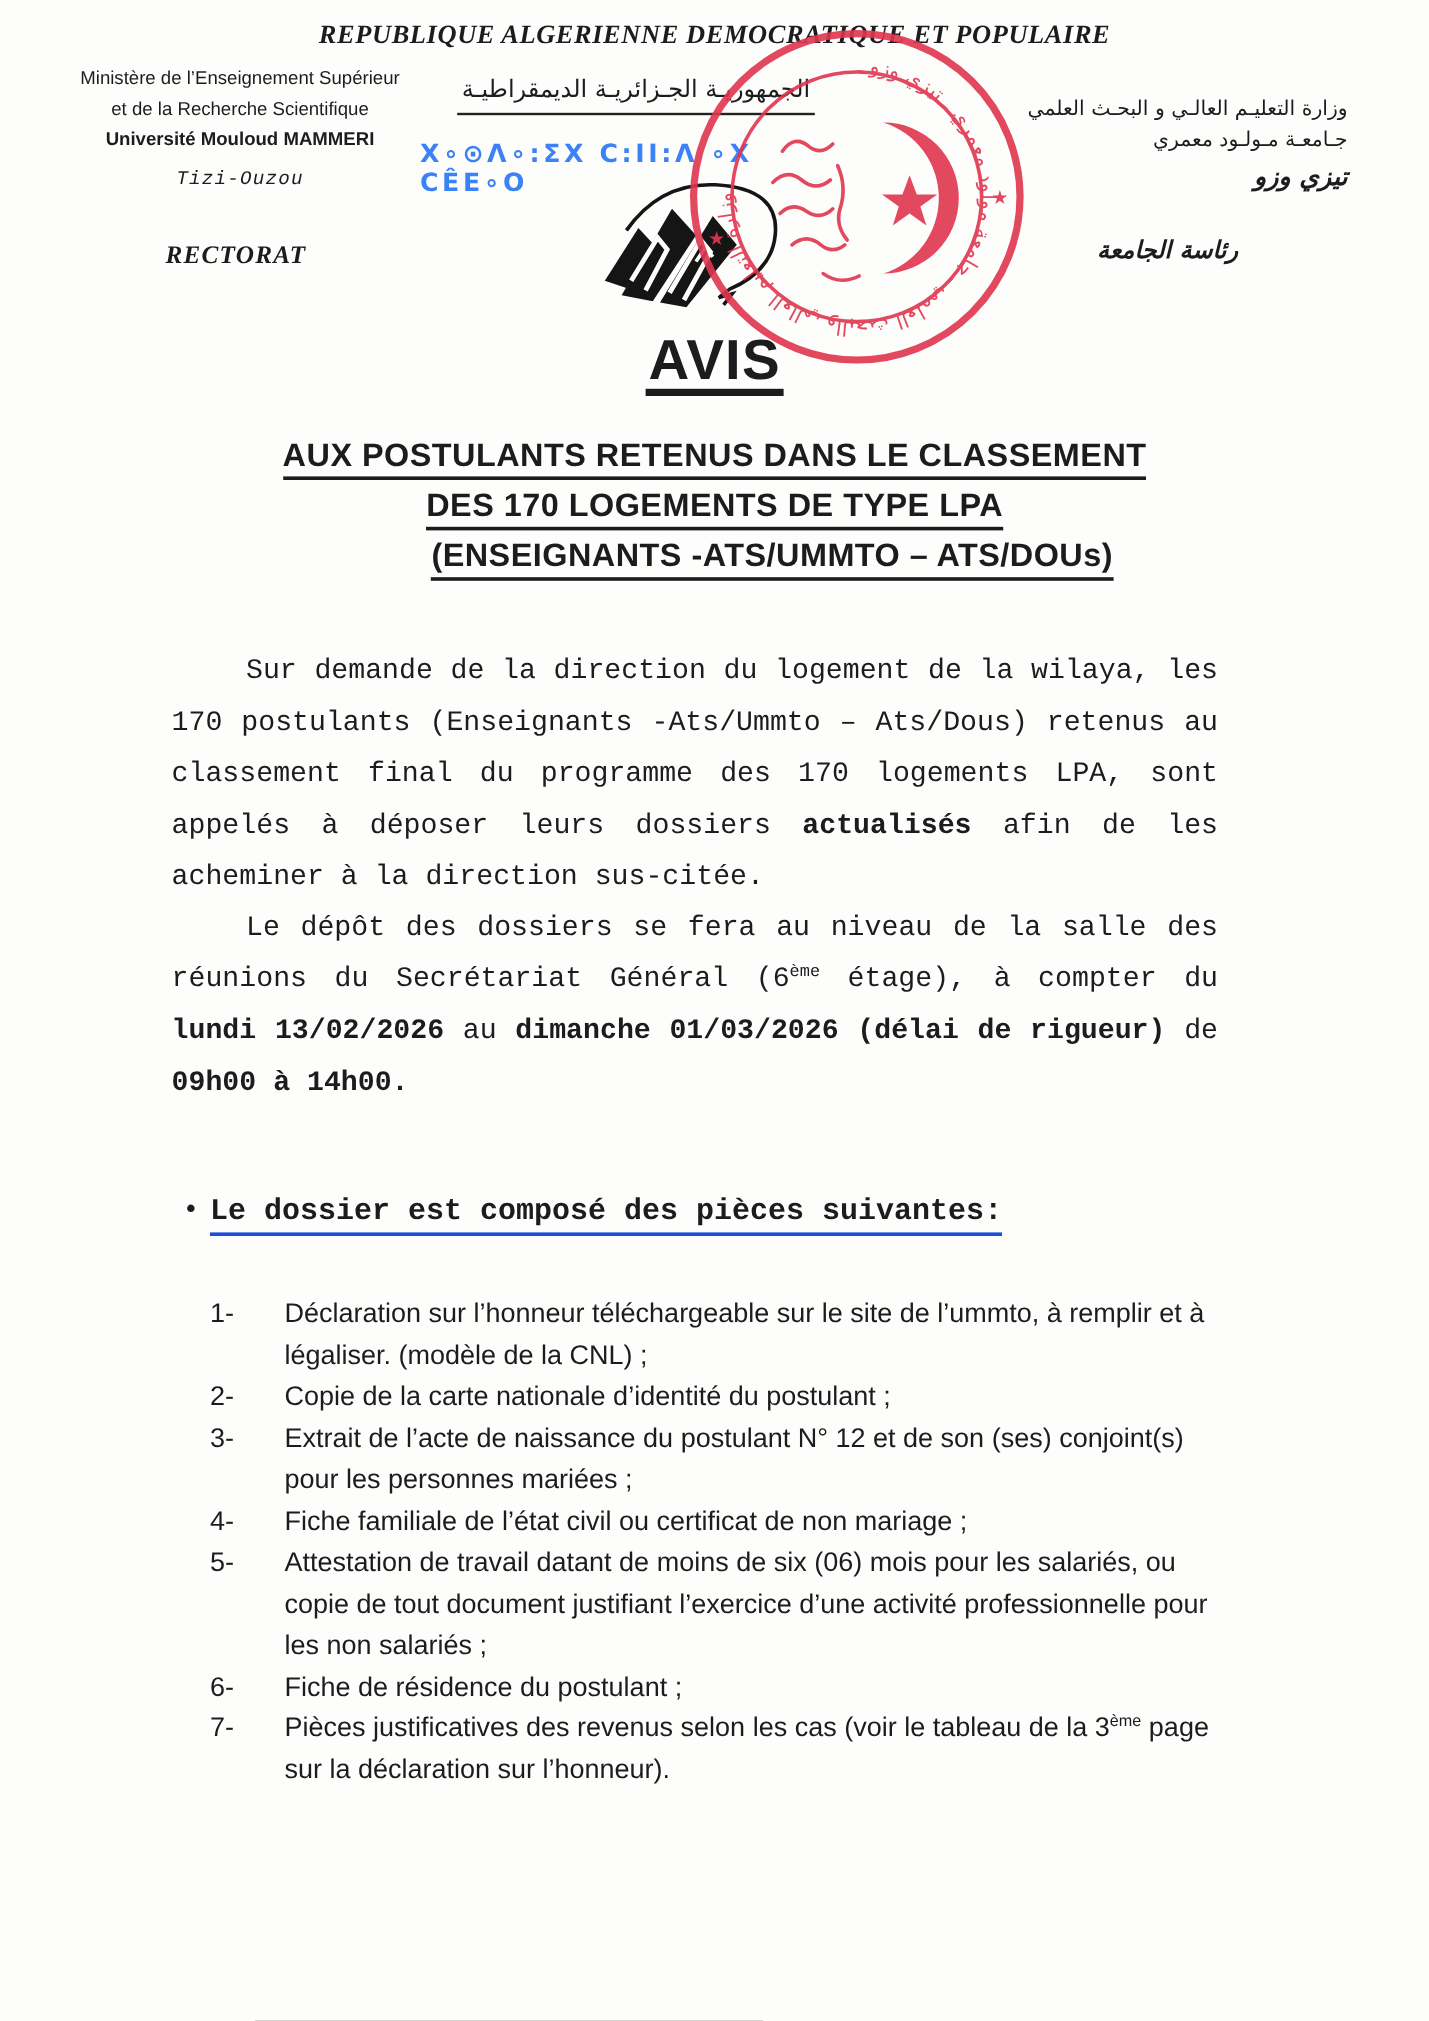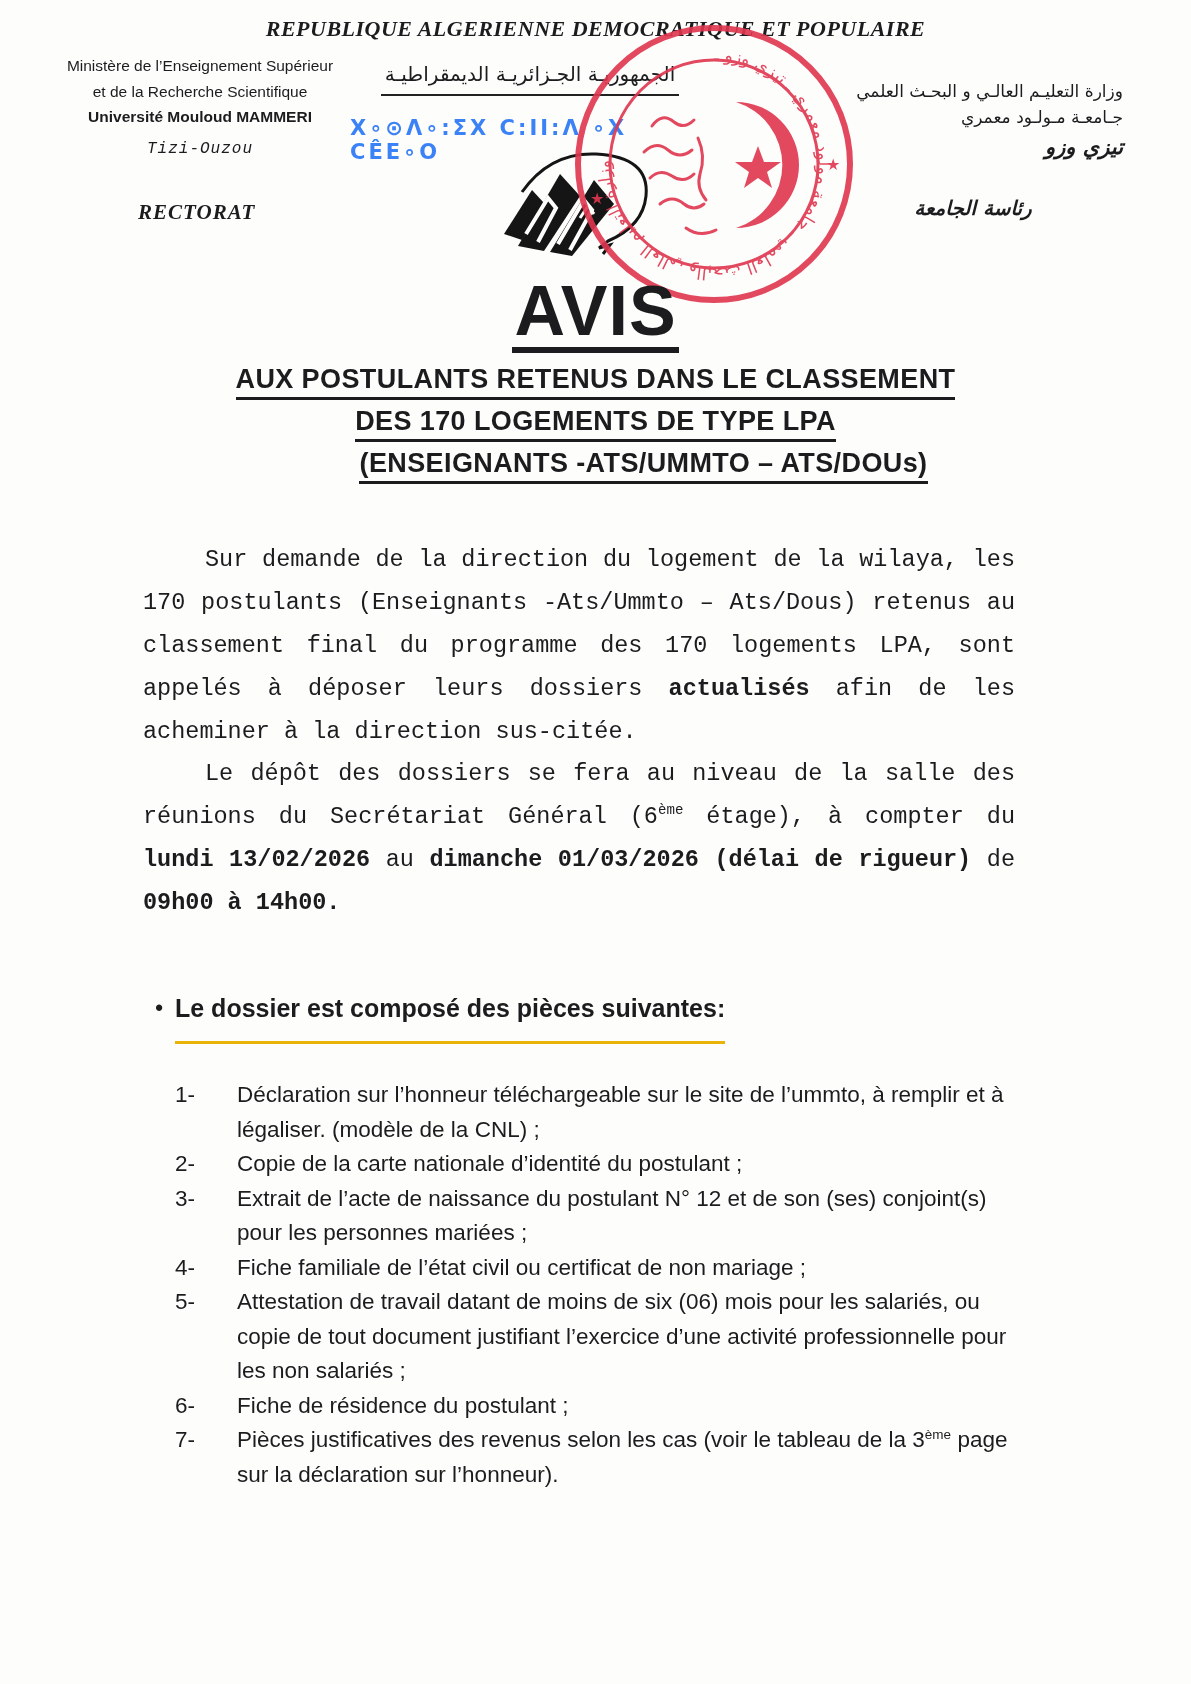--- a/index.html
+++ b/index.html
@@ -57,21 +57,21 @@
     position:absolute;top:196px;left:868px;width:210px;
     text-align:center;direction:rtl;
     font-family:"DejaVu Sans", sans-serif;
     font-weight:bold;font-style:italic;font-size:20px;
   }
   .logo{position:absolute;left:492px;top:146px;width:182px;height:114px;}
   .stamp{position:absolute;left:568px;top:18px;width:292px;height:292px;opacity:.9;}
   
   .avis-wrap{position:absolute;top:276px;left:0;width:100%;text-align:center;}
   .avis{
-    display:inline-block;font-size:70px;font-weight:bold;letter-spacing:1px;
+    display:inline-block;font-size:47px;font-weight:bold;letter-spacing:1px;
     border-bottom:6px solid #1c1c1e;line-height:1.02;padding:0 2px;
   }
   .sub{position:absolute;left:0;width:100%;text-align:center;}
   .sub span{
     display:inline-block;font-weight:bold;font-size:27px;letter-spacing:.4px;
     border-bottom:3px solid #1c1c1e;padding-bottom:2px;
   }
   .sub1{top:364px;}
   .sub2{top:406px;}
   .sub3{top:448px;padding-left:48px;}
@@ -83,21 +83,21 @@
   }
   .p1{top:538px;}
   .p2{top:752px;}
   .para b{font-weight:bold;}
   .para sup{font-size:60%;line-height:0;}
   .dossier-heading{
     position:absolute;left:143px;top:994px;width:880px;
     font-size:25px;font-weight:bold;
   }
   .dossier-heading .bullet{display:inline-block;width:32px;text-align:center;font-size:22px;vertical-align:2px;}
-  .dossier-heading .ht{border-bottom:3px solid #eab308;padding-bottom:19px;}
+  .dossier-heading .ht{border-bottom:3px solid #1d4ed8;padding-bottom:3px;font-family:Liberation Mono, monospace;}
   .dlist{
     position:absolute;left:143px;top:1078px;width:882px;
     font-size:22.5px;line-height:34.5px;
   }
   .li{display:flex;align-items:flex-start;}
   .li .num{flex:0 0 34px;padding-left:32px;box-sizing:content-box;}
   .li .txt{flex:1;text-align:left;margin-left:28px;}
   .li .txt sup{font-size:60%;line-height:0;}
 </style>
 </head>

